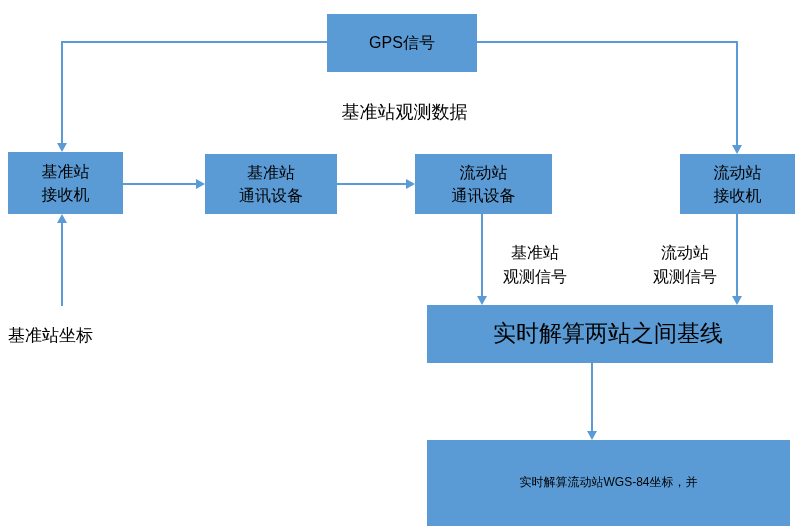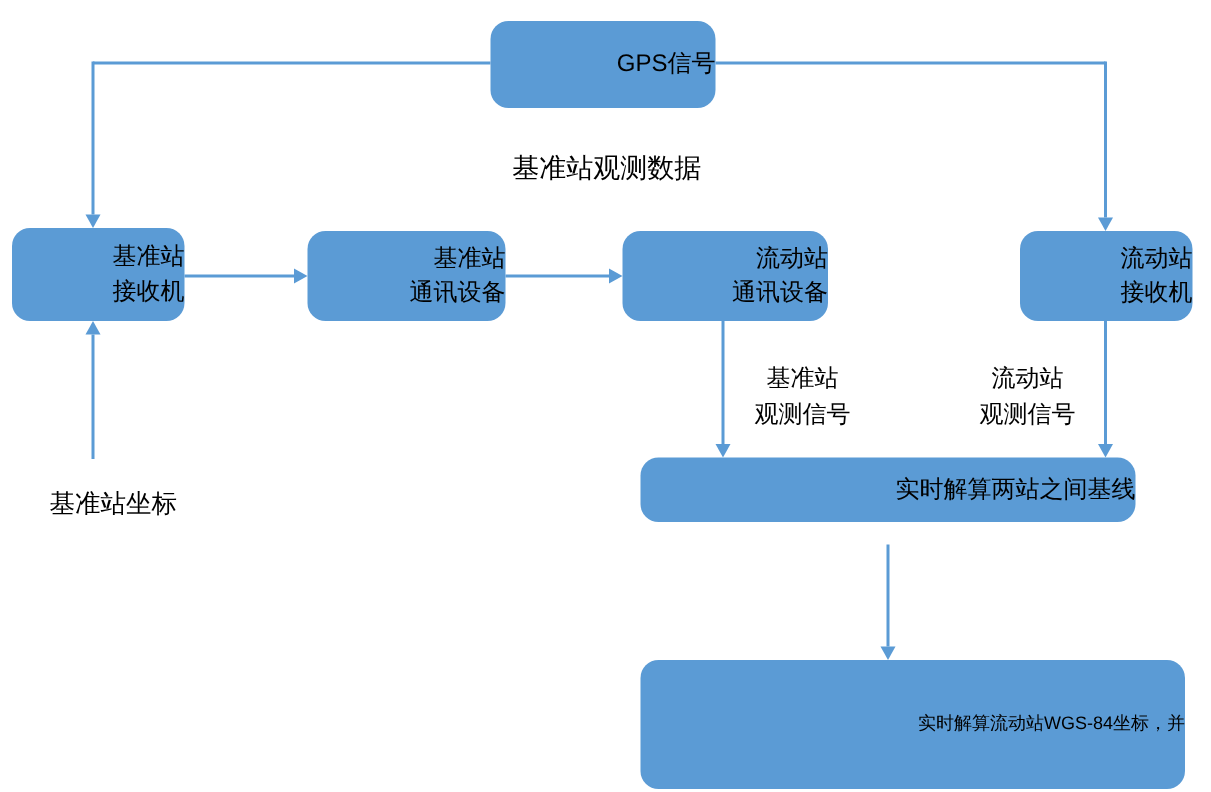--- a/index.html
+++ b/index.html
@@ -12,26 +12,25 @@
     background: #ffffff;
     overflow: hidden;
   }
 
   .node {
     position: absolute;
     background: #5B9BD5;
     color: #000;
     display: flex;
     flex-direction: column;
-    align-items: flex-end;
+    align-items: center;
     justify-content: center;
     text-align: center;
     font-size: 16px;
     line-height: 1.45;
-    border-radius: 12px;
   }
 
   .flabel {
     position: absolute;
     color: #000;
     text-align: center;
     font-size: 16px;
     line-height: 1.5;
     margin-top: 13px;
   }
@@ -43,28 +42,28 @@
   .ah.down  { border-left: 5px solid transparent; border-right: 5px solid transparent; border-top: 9px solid #5B9BD5; }
   .ah.up    { border-left: 5px solid transparent; border-right: 5px solid transparent; border-bottom: 9px solid #5B9BD5; }
   .ah.right { border-top: 5px solid transparent; border-bottom: 5px solid transparent; border-left: 9px solid #5B9BD5; }
 
   
   #gps            { left: 327px; top: 14px;  width: 150px; height: 58px; }
   #base-receiver  { left: 8px;   top: 152px; width: 115px; height: 62px; }
   #base-comm      { left: 205px; top: 154px; width: 132px; height: 60px; }
   #rover-comm     { left: 415px; top: 154px; width: 137px; height: 60px; }
   #rover-receiver { left: 680px; top: 154px; width: 115px; height: 60px; }
-  #baseline       { left: 427px; top: 305px; width: 330px; height: 43px; font-size: 16px; }
+  #baseline       { left: 427px; top: 305px; width: 330px; height: 58px; font-size: 23px; padding-left: 16px; }
   #result         { left: 427px; top: 440px; width: 363px; height: 86px; font-size: 12px; line-height: 2.15; }
 
   
   #lbl-obs-data     { left: 317px; top: 86px;  width: 175px; font-size: 18px; }
   #lbl-base-signal  { left: 492px; top: 228px; width: 86px;  }
   #lbl-rover-signal { left: 642px; top: 228px; width: 86px;  }
-  #lbl-base-coords  { left: 8px;   top: 310px; width: 110px; text-align: right; font-size: 17px; }
+  #lbl-base-coords  { left: 8px;   top: 310px; width: 110px; text-align: left; font-size: 17px; }
 
   
   #a1-h    { left: 62px;  top: 41px;  width: 265px; height: 2px; }
   #a1-v    { left: 61px;  top: 41px;  width: 2px;   height: 102px; }
   #a1-head { left: 57px;  top: 143px; }
 
   
   #a2-h    { left: 477px; top: 41px;  width: 260px; height: 2px; }
   #a2-v    { left: 736px; top: 41px;  width: 2px;   height: 104px; }
   #a2-head { left: 732px; top: 145px; }

